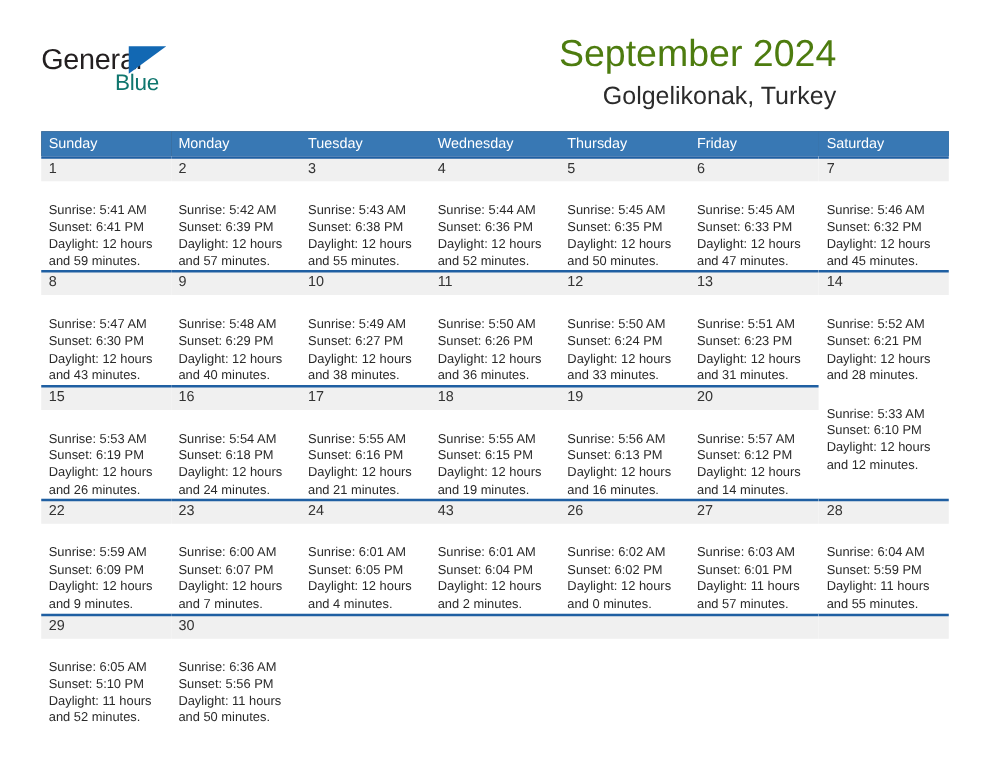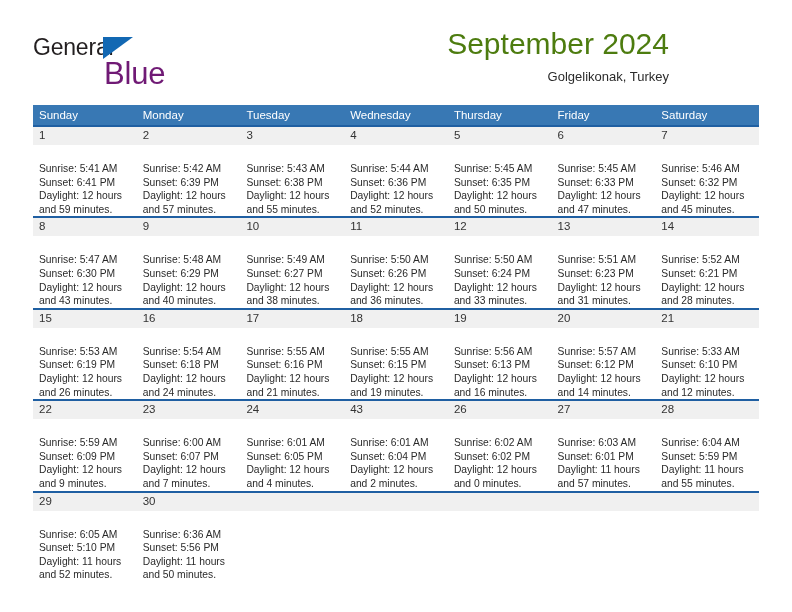--- a/index.html
+++ b/index.html
@@ -50,42 +50,42 @@
     position: absolute;
     left: 70px;
     top: 3px;
     width: 0;
     height: 0;
     border-left: 30px solid #1268b3;
     border-bottom: 22px solid transparent;
   }
   .logo-blue {
     position: absolute;
-    left: 71px;
+    left: 59px;
     top: 22px;
-    font-size: 31px;
+    font-size: 18px;
     letter-spacing: -0.2px;
-    color: #701a75;
+    color: #0f766e;
     font-family: "Liberation Sans", sans-serif;
   }
   .title-block {
     position: absolute;
     right: 36px;
     top: 26px;
     text-align: right;
   }
   .cal-title {
     font-size: 30px;
     font-weight: normal;
     color: #4d7c0f;
     line-height: 36px;
     white-space: nowrap;
   }
   .cal-subtitle {
-    font-size: 13px;
+    font-size: 20px;
     color: #2b2b2b;
     line-height: 20px;
     margin-top: 5px;
     white-space: nowrap;
   }
 
   
   .calendar {
     position: absolute;
     left: 33px;
@@ -361,21 +361,20 @@
       <div class="day-cell">
         <div class="day-numband">20</div>
         <div class="day-body">
           <div>Sunrise: 5:57 AM</div>
           <div>Sunset: 6:12 PM</div>
           <div>Daylight: 12 hours</div>
           <div>and 14 minutes.</div>
         </div>
       </div>
       <div class="day-cell">
-        <div class="day-numband">21</div>
         <div class="day-body">
           <div>Sunrise: 5:33 AM</div>
           <div>Sunset: 6:10 PM</div>
           <div>Daylight: 12 hours</div>
           <div>and 12 minutes.</div>
         </div>
       </div>
     </div>
 
     <div class="week">

